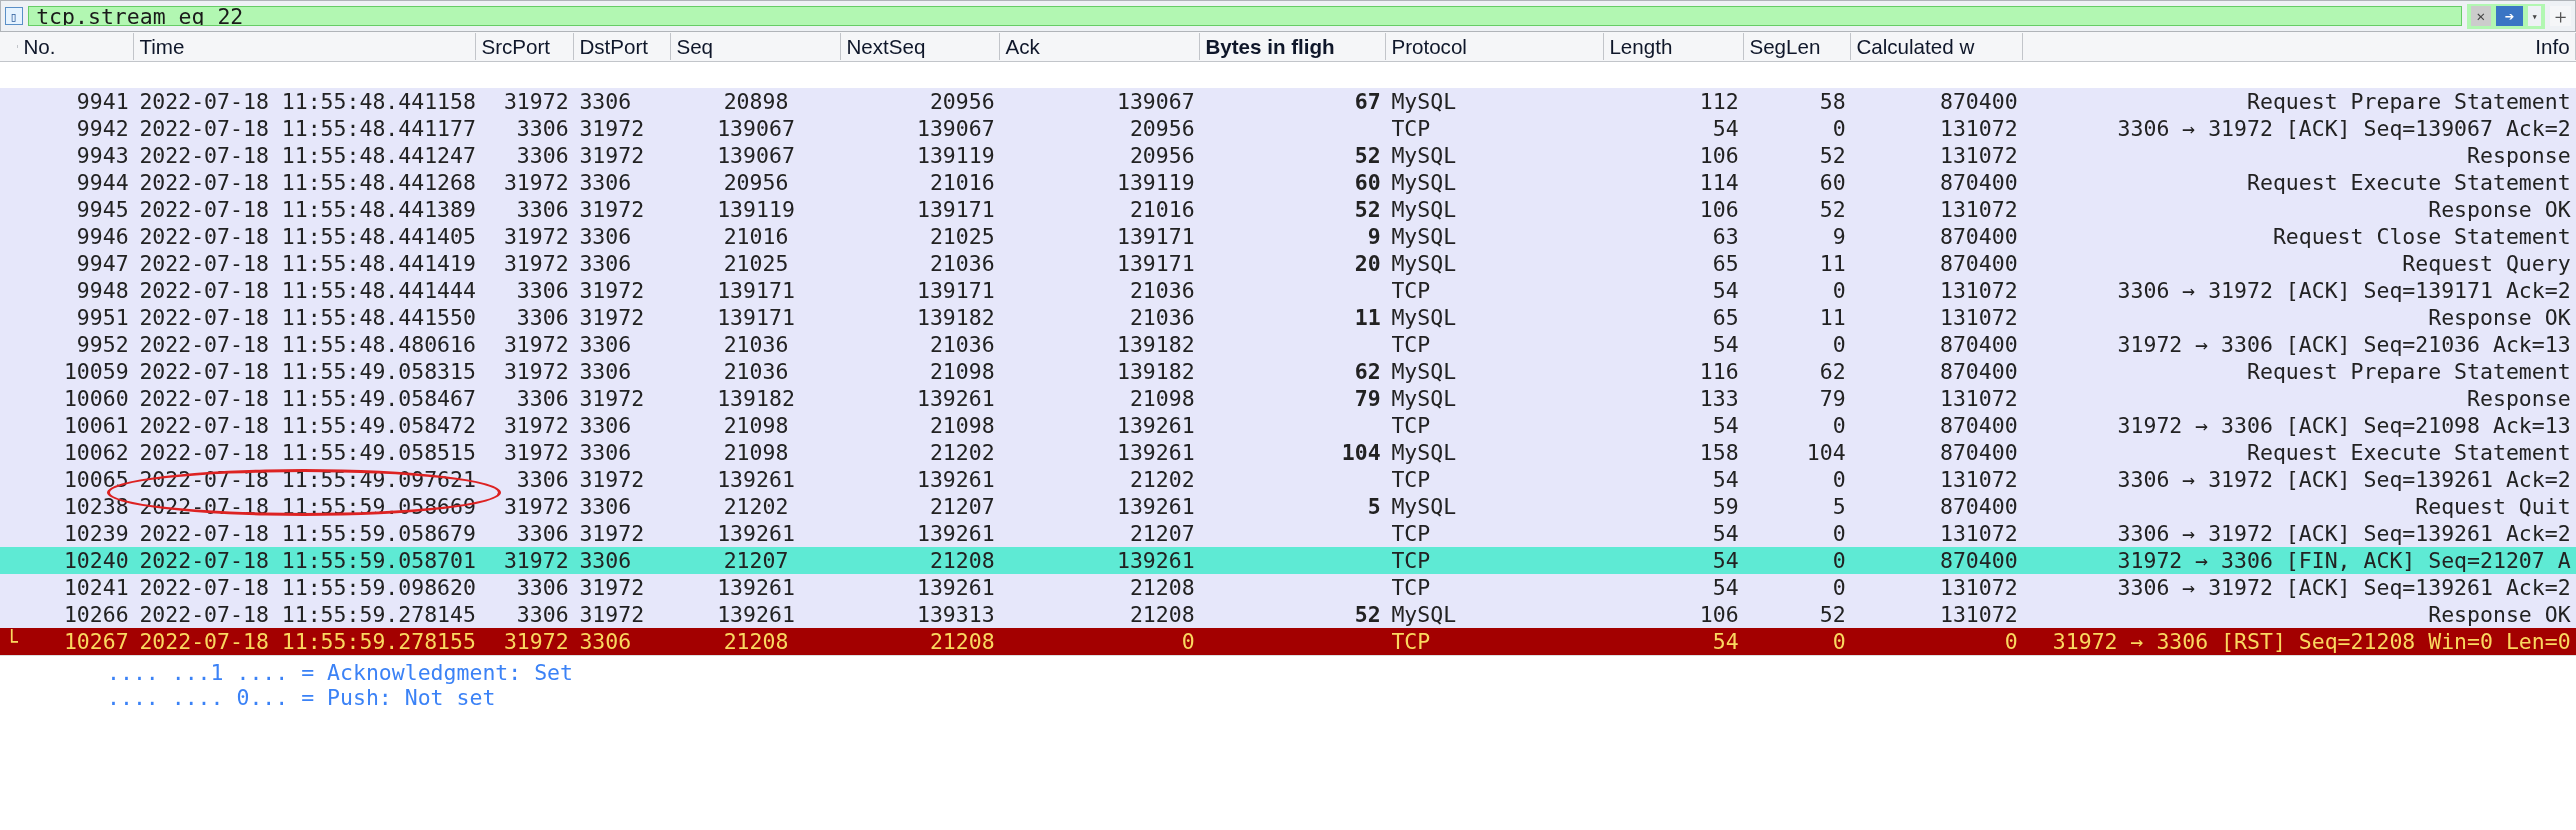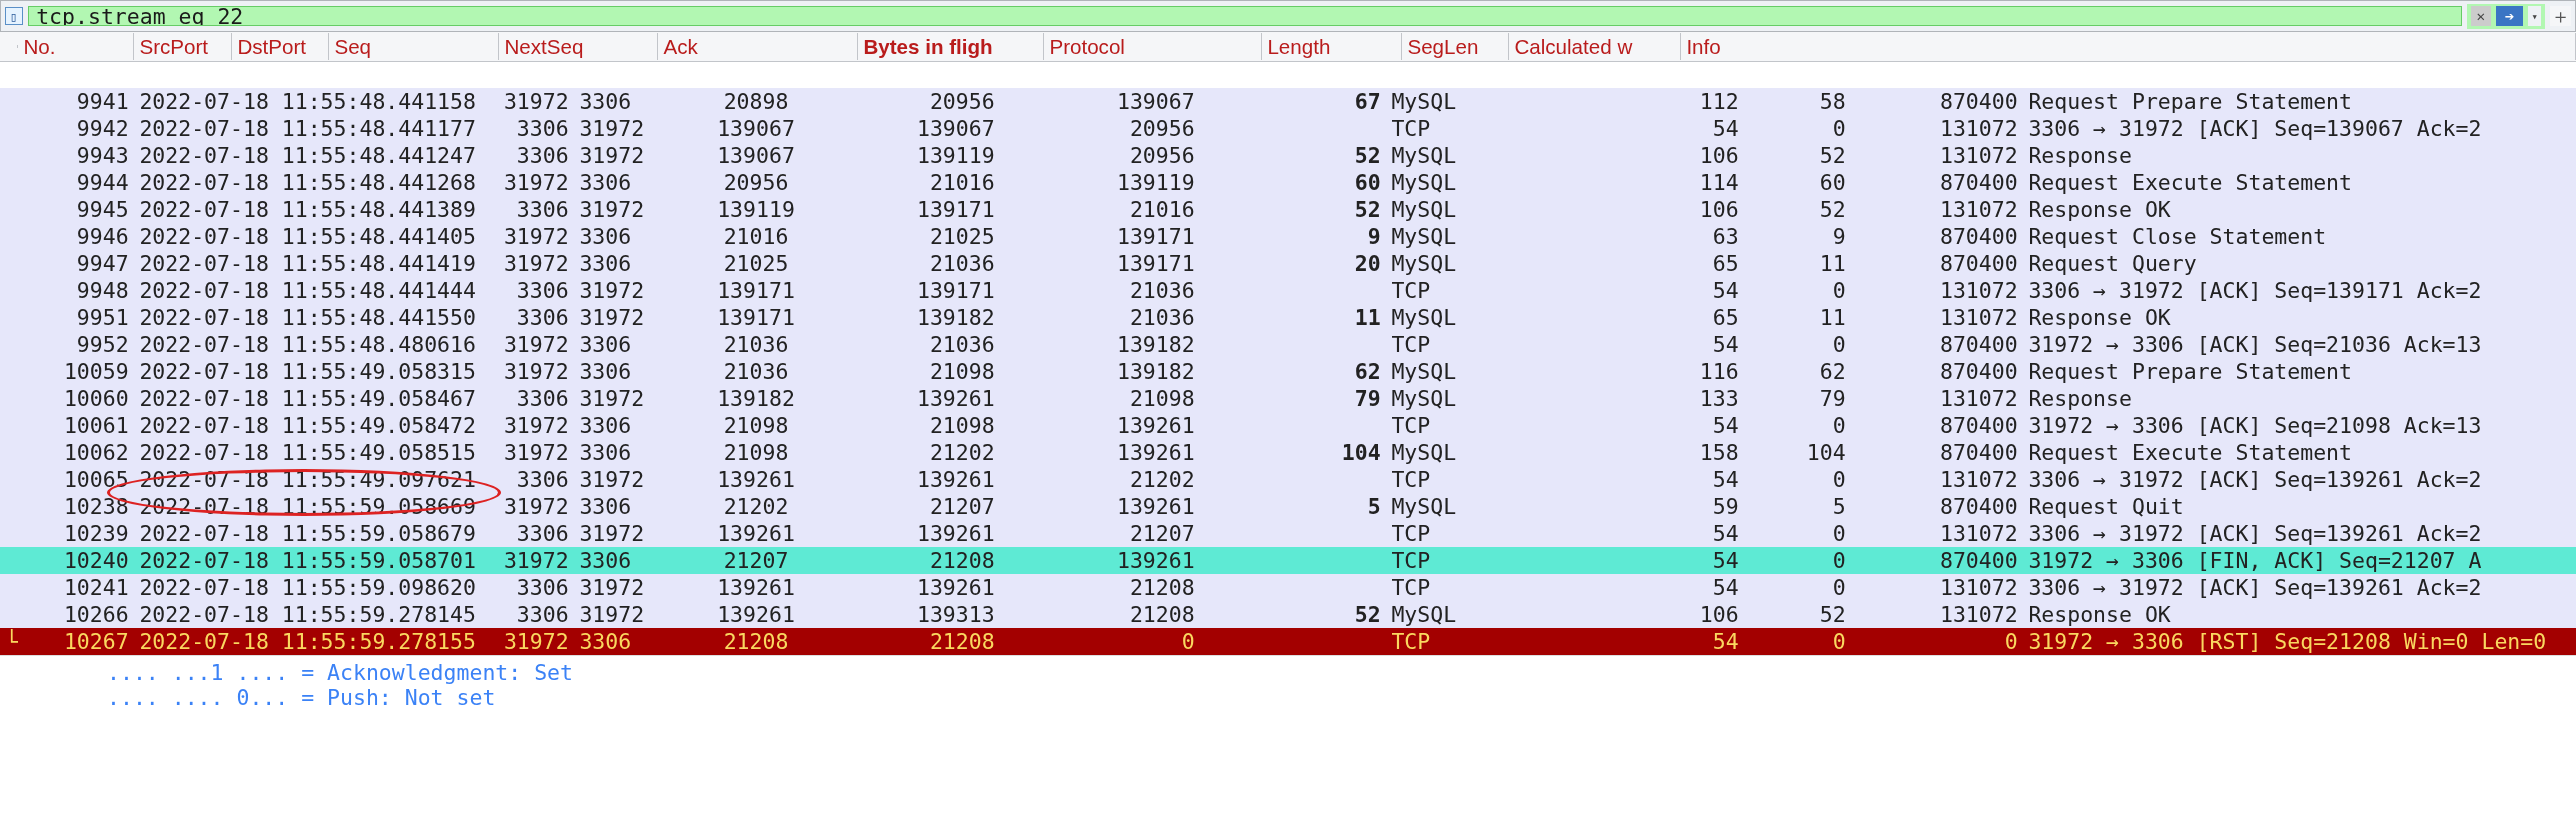--- a/index.html
+++ b/index.html
@@ -81,21 +81,21 @@
     width: 100%;
   }
   .thead {
     display: flex;
     background: #f5f6f8;
     border-bottom: 0.9px solid #c2c5ca;
     height: 30px;
     align-items: center;
     font-family: -apple-system, "Helvetica Neue", Arial, sans-serif;
     font-size: 20.6px;
-    color: #b91c1c;
+    color: #0f172a;
   }
   .thead .cell {
     border-right: 0.9px solid #c2c5ca;
     padding: 1.8px 5.4px;
     white-space: nowrap;
     overflow: hidden;
   }
   .row {
     display: flex;
     height: 27px;
@@ -122,21 +122,21 @@
   .c-sport  { flex: 0 0 98px; text-align: right; padding-right: 3.6px;}
   .c-dport  { flex: 0 0 97px; }
   .c-seq    { flex: 0 0 170px; text-align: center; padding-right: 9px;}
   .c-nseq   { flex: 0 0 159px; text-align: right; padding-right: 9px;}
   .c-ack    { flex: 0 0 200px; text-align: right; padding-right: 9px;}
   .c-bif    { flex: 0 0 186px; text-align: right; padding-right: 9px; font-weight: bold;}
   .c-proto  { flex: 0 0 218px; }
   .c-len    { flex: 0 0 140px; text-align: right; padding-right: 9px;}
   .c-seglen { flex: 0 0 107px; text-align: right; padding-right: 9px;}
   .c-calcw  { flex: 0 0 172px; text-align: right; padding-right: 9px;}
-  .c-info   { flex: 1 1 auto; overflow: hidden;}
+  .c-info   { flex: 1 1 auto; overflow: hidden; text-align: right;}
   .thead .c-no, .thead .c-sport, .thead .c-seq, .thead .c-nseq, .thead .c-ack, .thead .c-bif, .thead .c-len, .thead .c-seglen, .thead .c-calcw { text-align: left; }
   .bottom-pane {
     font-family: "Menlo","Consolas",monospace;
     font-size: 21.5px;
     padding: 3.6px 0 0 107px;
     color: #3b82f6;
     border-top: 0.9px solid #ddd;
     background: #fff;
   }
   .annot {
@@ -160,20 +160,21 @@
     <div class="btn-arrow">➔</div>
     <div class="btn-dd">▾</div>
   </div>
   <div class="btn-plus">＋</div>
 </div>
 
 <div class="table-wrap">
   <div class="thead">
     <div class="cell marker-col"></div>
     <div class="cell c-no">No.</div>
+    <div class="cell c-time">Time</div>
     <div class="cell c-sport">SrcPort</div>
     <div class="cell c-dport">DstPort</div>
     <div class="cell c-seq">Seq</div>
     <div class="cell c-nseq">NextSeq</div>
     <div class="cell c-ack">Ack</div>
     <div class="cell c-bif">Bytes in fligh</div>
     <div class="cell c-proto">Protocol</div>
     <div class="cell c-len">Length</div>
     <div class="cell c-seglen">SegLen</div>
     <div class="cell c-calcw">Calculated w</div>

